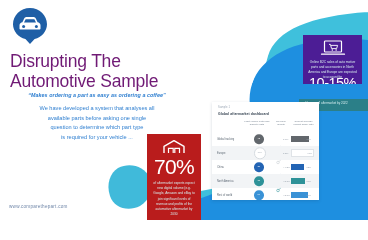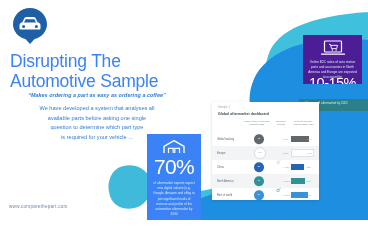--- a/index.html
+++ b/index.html
@@ -12,21 +12,21 @@
 
   
   .bg-layer{position:absolute;inset:0;width:368px;height:220px;}
 
   
   .logo{position:absolute;left:10px;top:7px;width:40px;height:38px;}
 
   
   .headline{
     position:absolute;left:10px;top:52px;width:180px;
-    color:#3b82f6;font-size:17.5px;line-height:1.14;
+    color:#701a75;font-size:17.5px;line-height:1.14;
     font-weight:400;letter-spacing:-0.2px;
   }
   .headline .l2{display:block;}
 
   
   .quote{
     position:absolute;left:12px;top:92px;width:170px;
     text-align:center;color:#2f7fd0;font-size:5.4px;
     font-style:italic;font-weight:700;letter-spacing:0.05px;
   }
@@ -41,21 +41,21 @@
 
   
   .website{
     position:absolute;left:9px;top:204px;
     color:#6f86a8;font-size:4.6px;letter-spacing:0.25px;
   }
 
   
   .card70{
     position:absolute;left:147px;top:134px;width:54px;height:86px;
-    background:#3b82f6;color:#ffffff;overflow:hidden;
+    background:#b91c1c;color:#ffffff;overflow:hidden;
   }
   .card70 .ico{position:absolute;left:50%;top:5px;transform:translateX(-50%);}
   .card70 .big{
     position:absolute;left:0;right:0;top:22px;text-align:center;
     font-size:21px;font-weight:400;letter-spacing:-0.6px;line-height:1;
   }
   .card70 .cap{
     position:absolute;left:5px;right:5px;top:47px;
     font-size:3.2px;line-height:1.62;text-align:center;
     color:#d8ecee;

